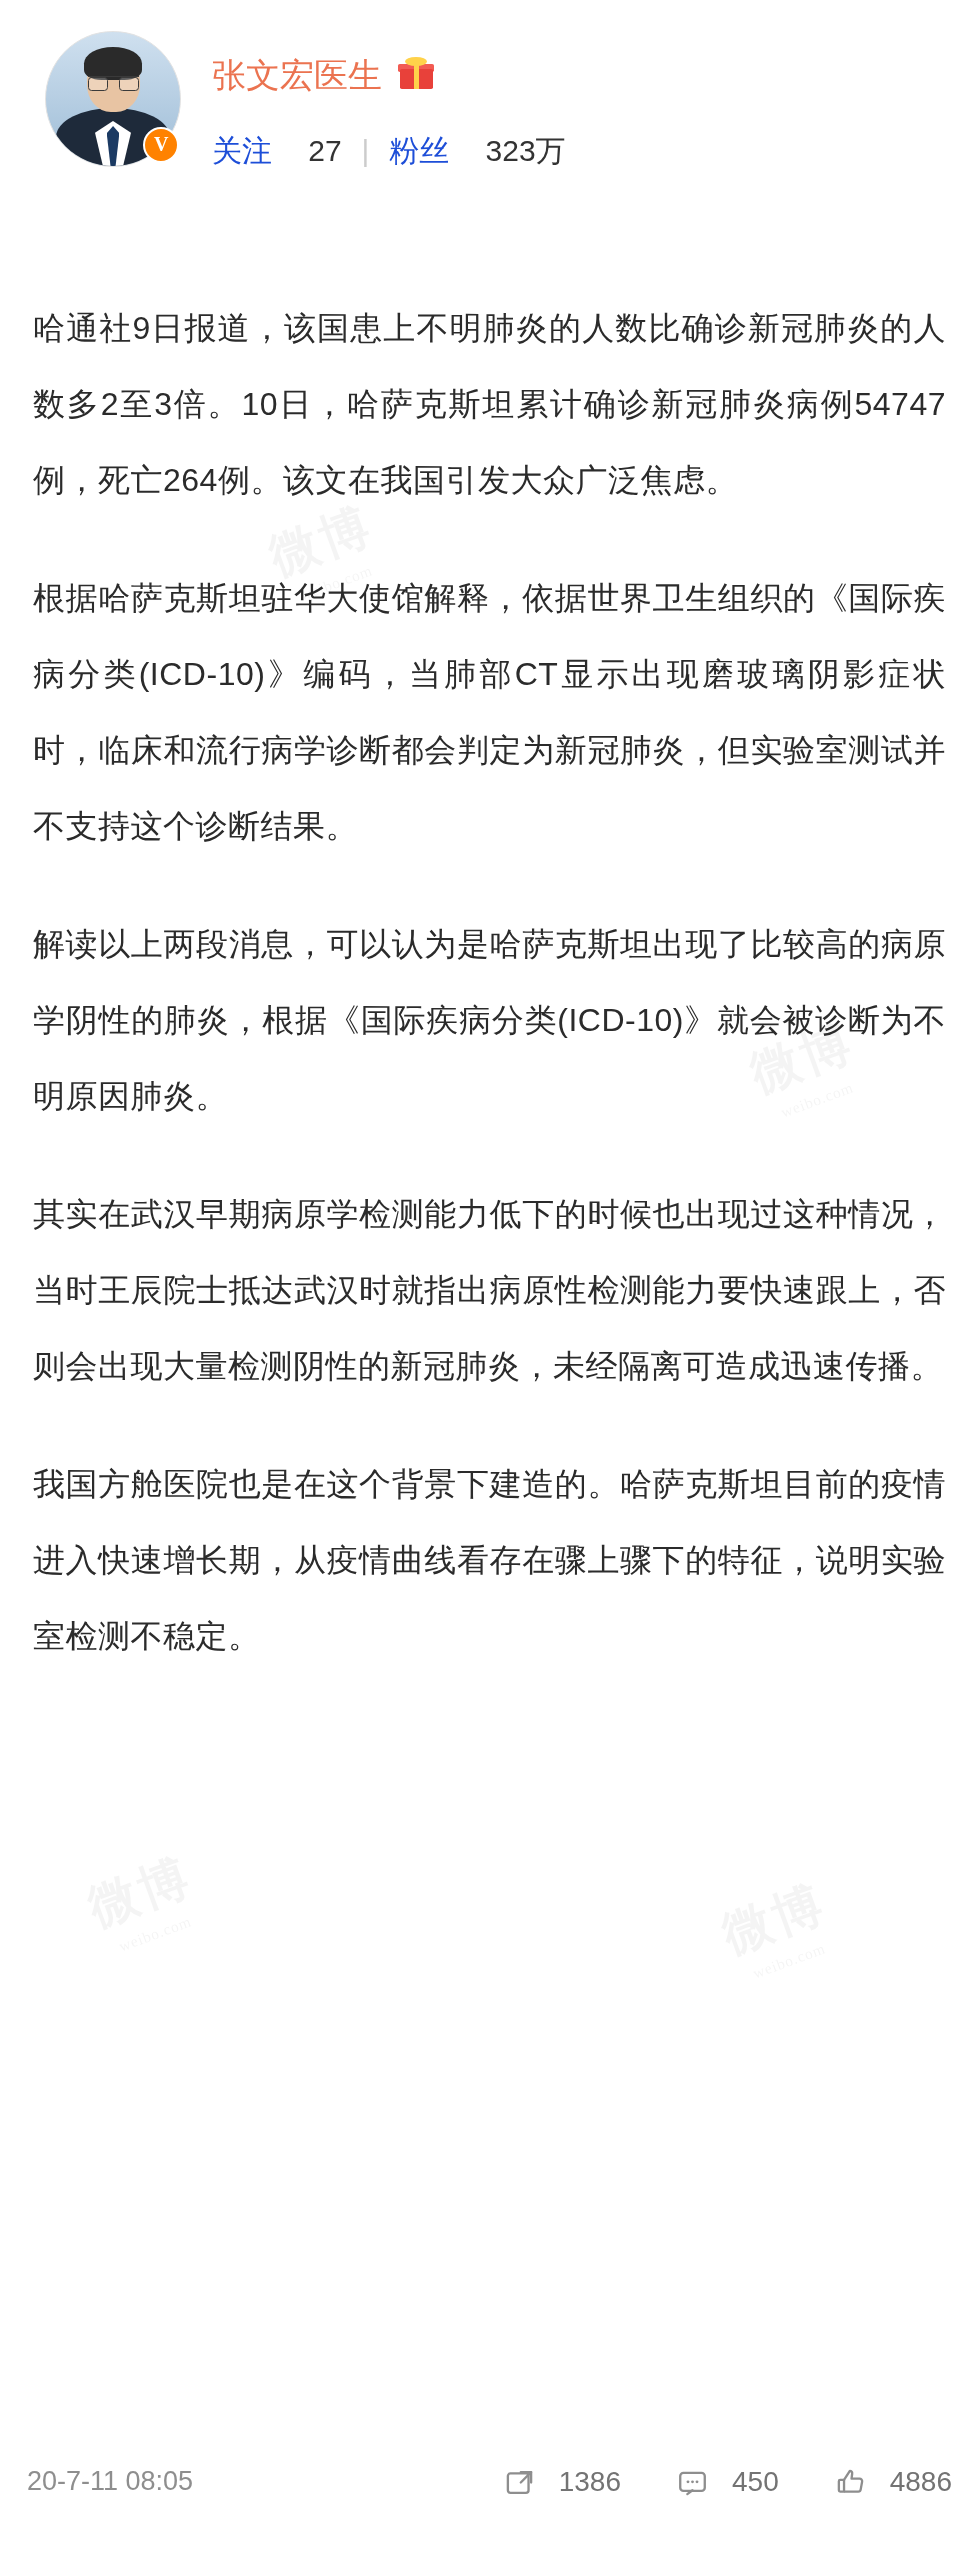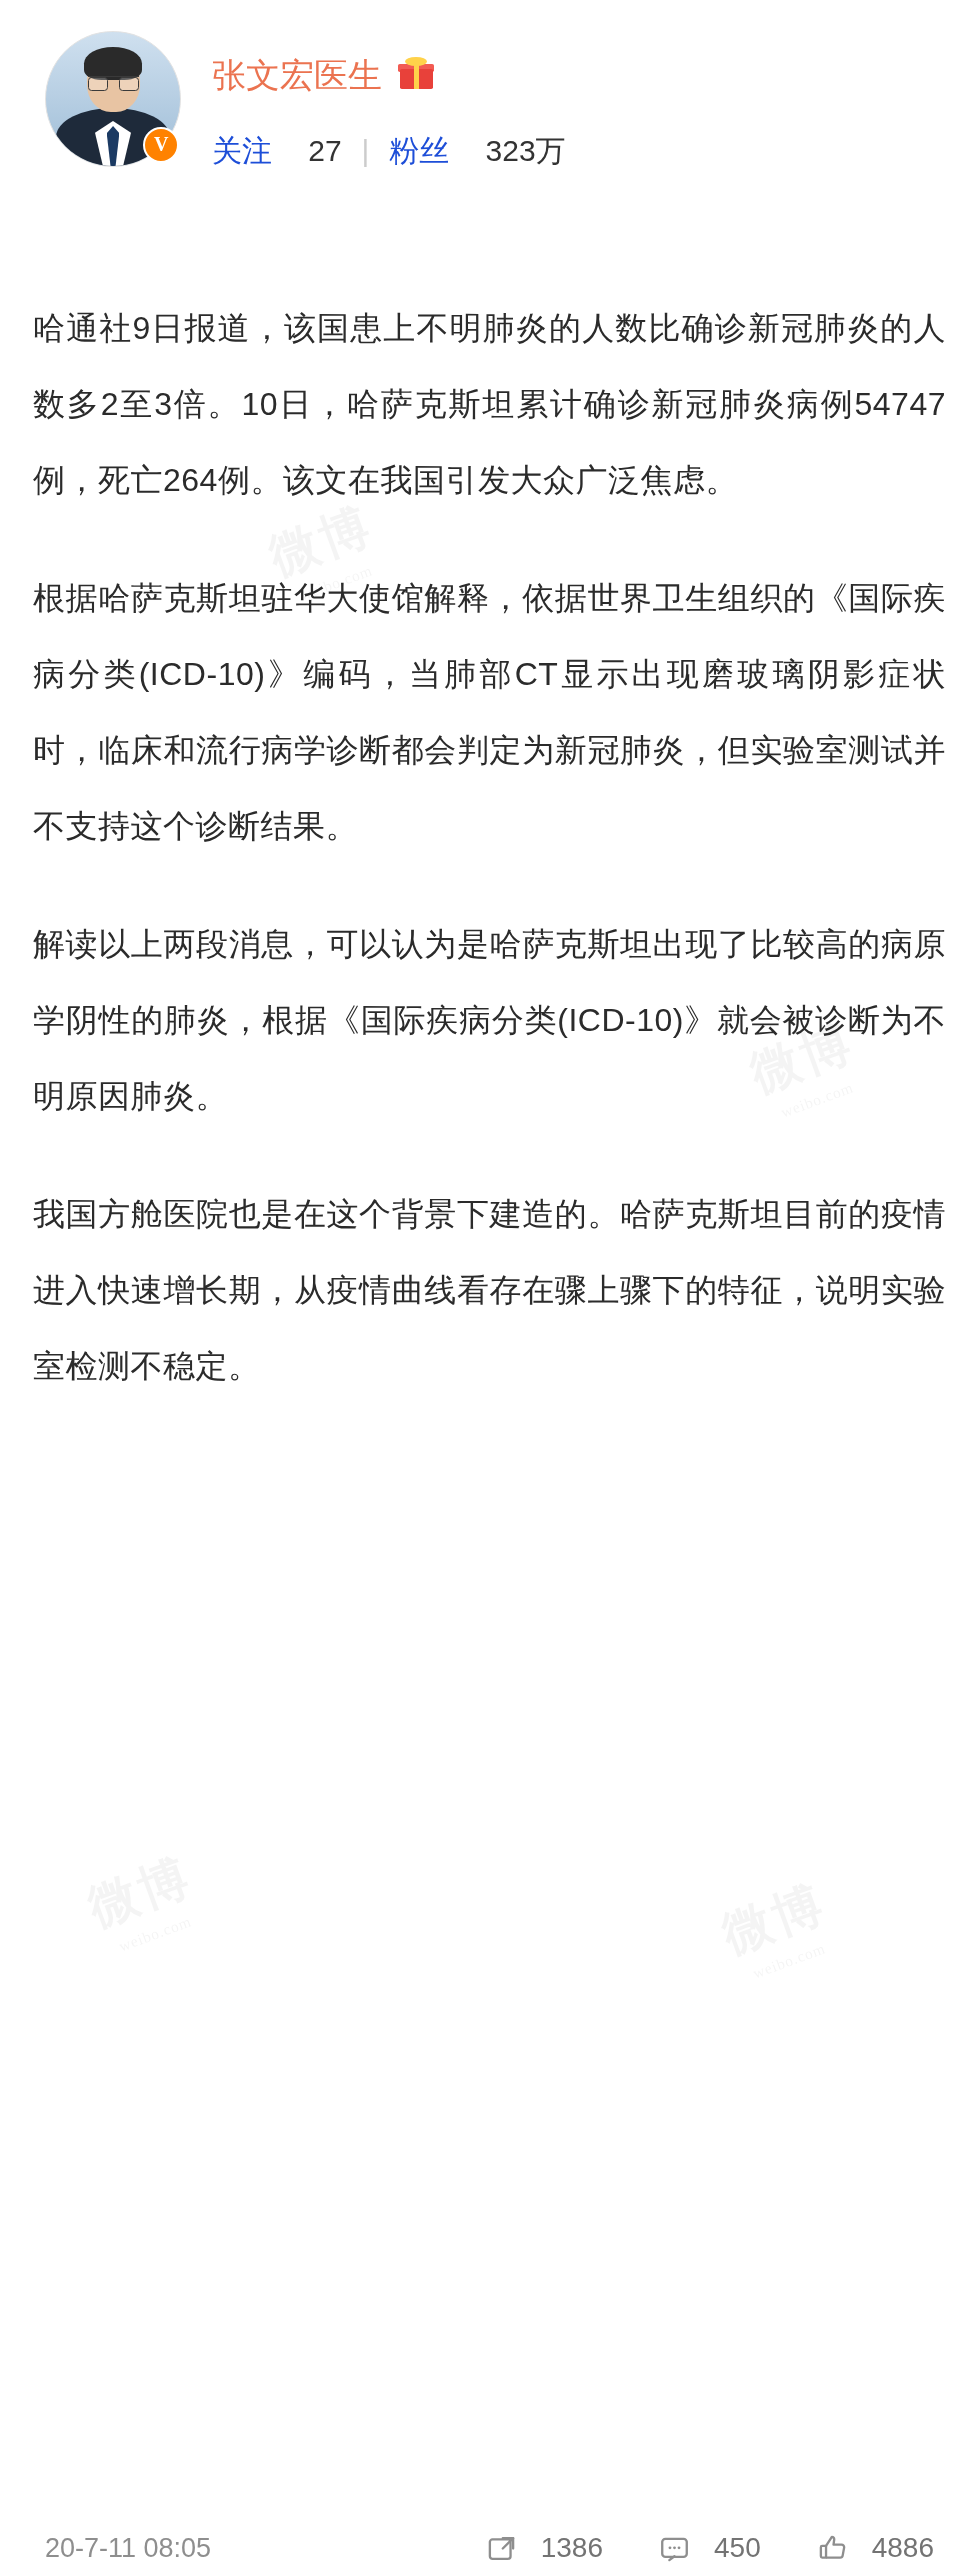--- a/index.html
+++ b/index.html
@@ -233,25 +233,25 @@
     letter-spacing: 0.5px;
     margin: 0 0 42px 0;
     text-align: justify;
   }
 
   
   .footer {
     position: absolute;
     left: 0;
     right: 0;
-    bottom: 12px;
+    bottom: 1px;
     height: 109px;
     display: flex;
-    align-items: flex-end;
-    padding: 0 45px;
+    align-items: flex-start;
+    padding: 0 27px;
     box-sizing: border-box;
     color: #8e8e8e;
     font-size: 27px;
   }
   .ftime { flex: 0 0 auto; }
   .fspacer { flex: 1; }
   .fitem {
     display: flex;
     align-items: center;
     gap: 24px;
@@ -315,20 +315,21 @@
         <span class="label">粉丝</span>
         <span class="num">323万</span>
       </div>
     </div>
   </div>
 
   <div class="content">
     <p class="para">哈通社9日报道，该国患上不明肺炎的人数比确诊新冠肺炎的人数多2至3倍。10日，哈萨克斯坦累计确诊新冠肺炎病例54747例，死亡264例。该文在我国引发大众广泛焦虑。</p>
     <p class="para">根据哈萨克斯坦驻华大使馆解释，依据世界卫生组织的《国际疾病分类(ICD-10)》编码，当肺部CT显示出现磨玻璃阴影症状时，临床和流行病学诊断都会判定为新冠肺炎，但实验室测试并不支持这个诊断结果。</p>
     <p class="para">解读以上两段消息，可以认为是哈萨克斯坦出现了比较高的病原学阴性的肺炎，根据《国际疾病分类(ICD-10)》就会被诊断为不明原因肺炎。</p>
+    <p class="para">其实在武汉早期病原学检测能力低下的时候也出现过这种情况，当时王辰院士抵达武汉时就指出病原性检测能力要快速跟上，否则会出现大量检测阴性的新冠肺炎，未经隔离可造成迅速传播。</p>
     <p class="para">我国方舱医院也是在这个背景下建造的。哈萨克斯坦目前的疫情进入快速增长期，从疫情曲线看存在骤上骤下的特征，说明实验室检测不稳定。</p>
   </div>
 
   <div class="footer">
     <span class="ftime">20-7-11 08:05</span>
     <span class="fspacer"></span>
 
     <span class="fitem">
       <span class="fico">
         <svg width="31" height="31" viewBox="0 0 24 24" fill="none" stroke="#8e8e8e" stroke-width="1.8">

